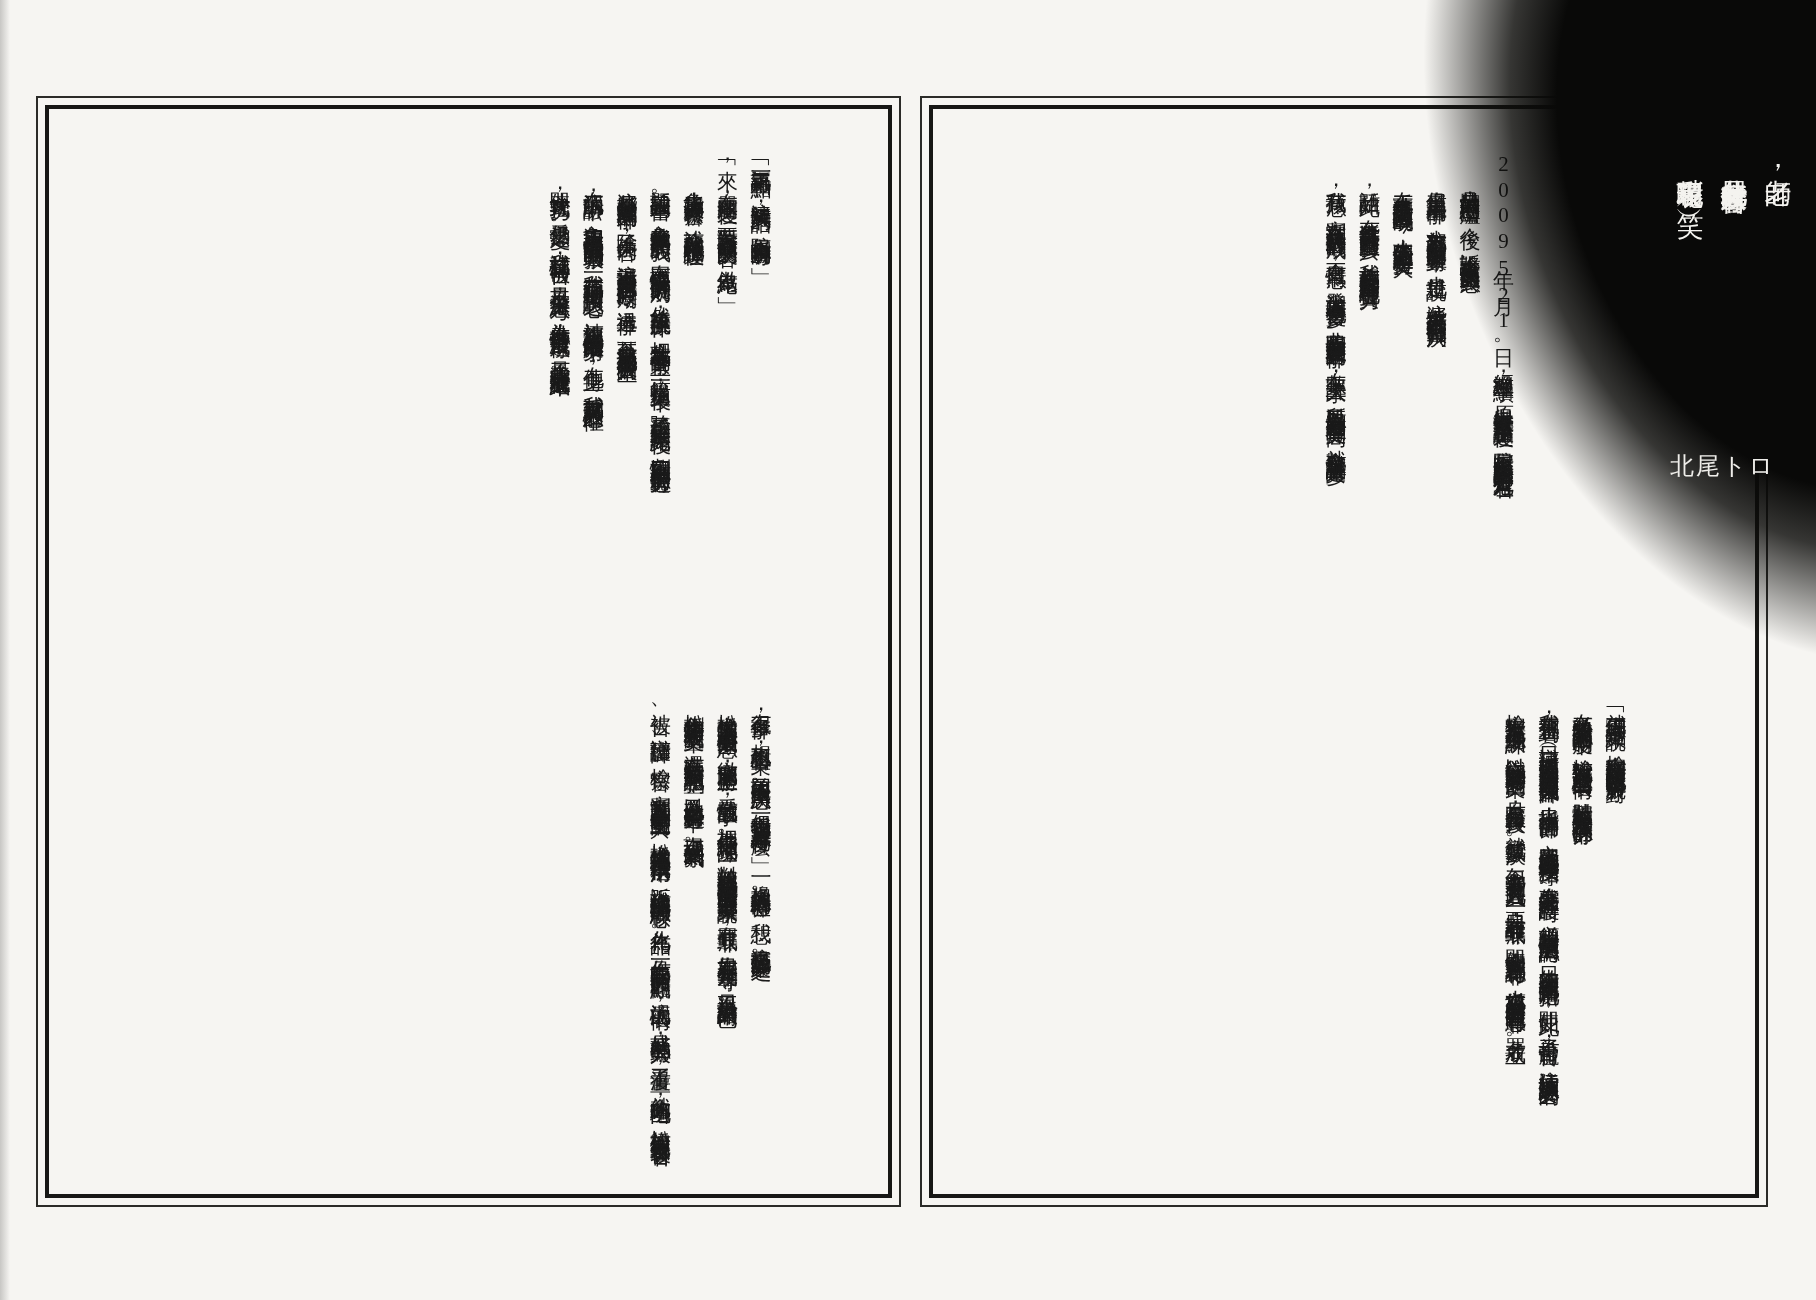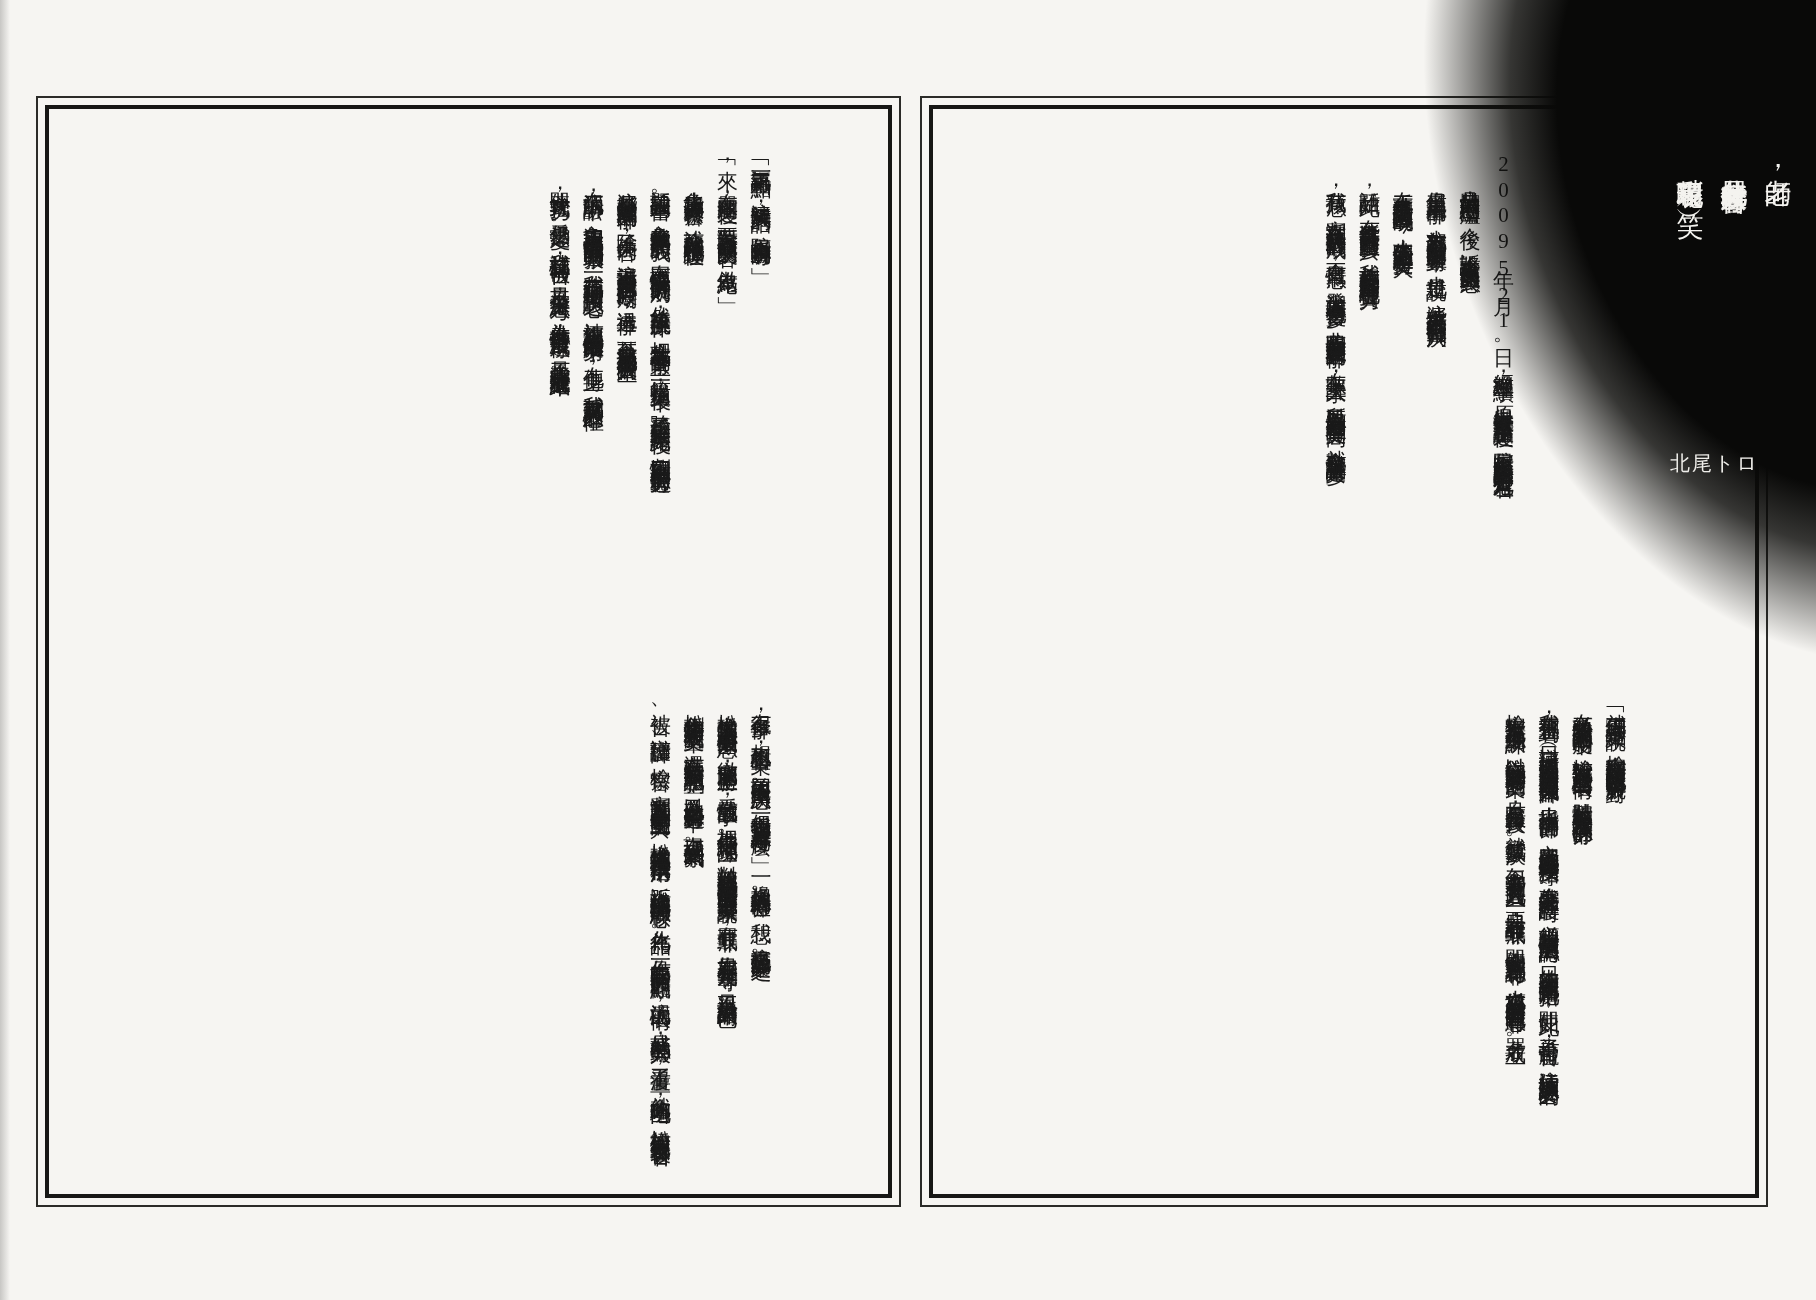--- a/index.html
+++ b/index.html
@@ -47,21 +47,21 @@
     z-index:2;pointer-events:none;
   }
   .title-block{
     right:16px;top:158px;height:262px;z-index:3;
     font-size:27px;letter-spacing:1px;line-height:44px;
     color:#f4f3ef;
   }
   .title-block p{margin:0;text-indent:0;}
   .author{
     position:absolute;left:1670px;top:450px;z-index:3;
-    font-size:20px;letter-spacing:2px;color:#efeeea;
+    font-size:24px;letter-spacing:2px;color:#efeeea;
   }
   
   .edge-shadow{
     position:absolute;left:0;top:0;width:10px;height:1300px;
     background:linear-gradient(90deg,rgba(60,60,58,0.25),rgba(60,60,58,0));
     z-index:0;
   }
 </style>
 </head>
 <body>

